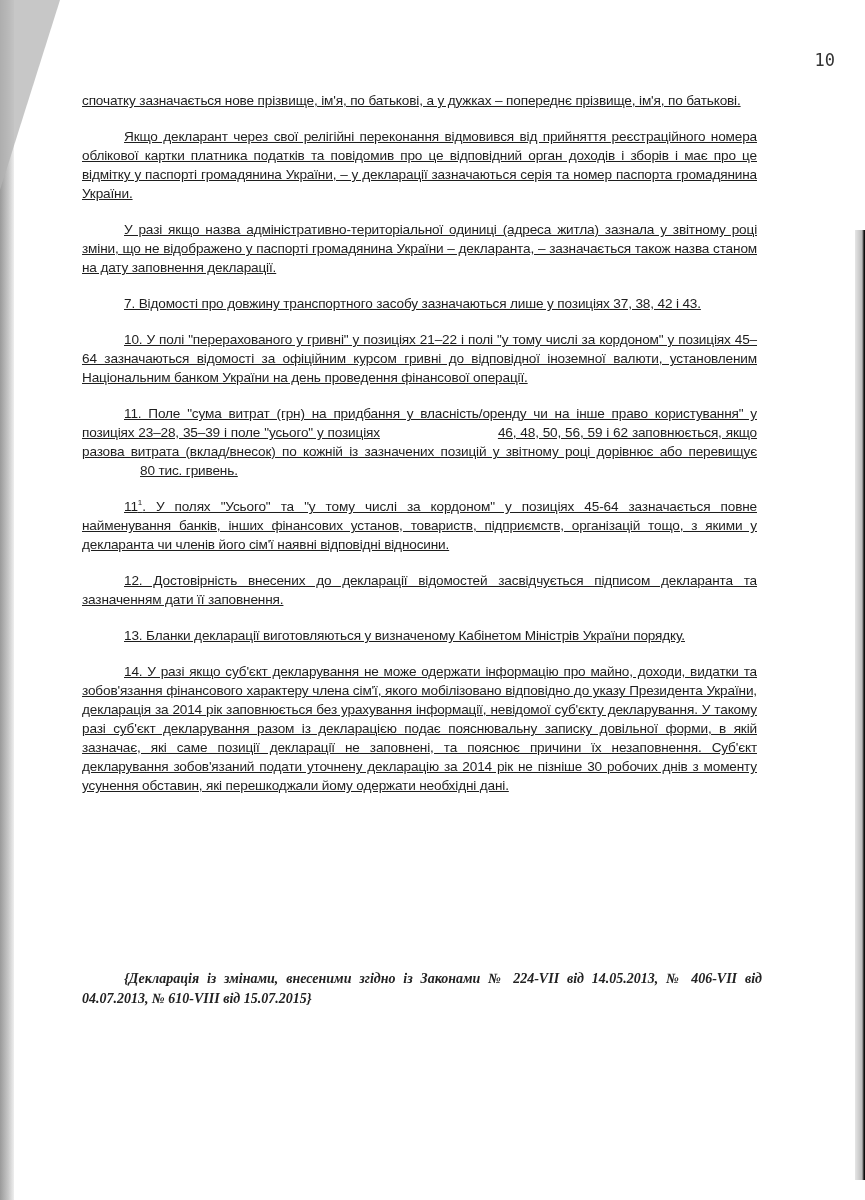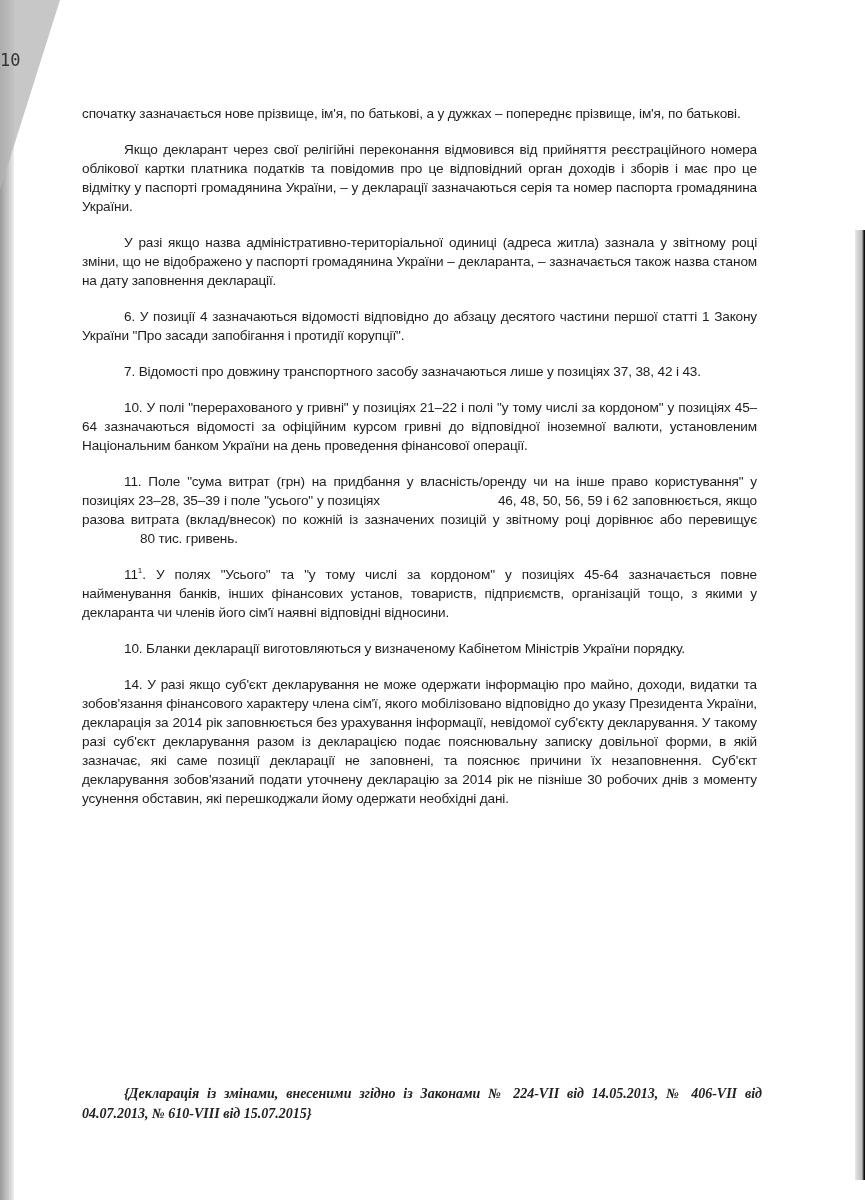--- a/index.html
+++ b/index.html
@@ -17,34 +17,34 @@
     position: absolute; left: 0; top: 0; width: 0; height: 0;
     border-top: 190px solid #b4b4b4;
     border-right: 60px solid transparent;
     opacity: 0.75;
   }
   .scan-right {
     position: absolute; right: 0; top: 230px; width: 10px; height: 950px;
     background: linear-gradient(to right, #e6e6e6, #bcbcbc 70%, #1a1a1a 90%, #000 100%);
   }
   .page-number {
-    position: absolute; top: 50px; left: 0; width: 835px; text-align: left;
+    position: absolute; top: 50px; left: 0; width: 835px; text-align: right;
     font-family: "DejaVu Sans Mono", monospace; font-size: 17px; color: #333;
   }
   .content {
     position: absolute; left: 82px; top: 88px; width: 675px;
     font-size: 13.6px; line-height: 19px; text-align: justify;
     letter-spacing: -0.15px;
   }
-  .content p { margin: 16px 0 17px 0; }
+  .content p { margin: 3px 0 17px 0; text-decoration: underline; }
   .content p.cont { text-indent: 0; }
   .content p.ind { text-indent: 42px; }
   .content sup { font-size: 8px; line-height: 0; }
   .note {
-    position: absolute; left: 82px; top: 1084px; width: 680px;
+    position: absolute; left: 82px; top: 969px; width: 680px;
     font-family: "Liberation Serif", serif; font-style: italic; font-weight: bold;
     font-size: 14px; line-height: 20px; text-align: justify; text-indent: 42px;
     color: #222;
   }
   .gap { display: inline-block; }
   .gap.g1 { width: 118px; }
   .gap.g2 { width: 58px; }
 </style>
 </head>
 <body>
@@ -52,26 +52,26 @@
 <div class="scan-left"></div>
 <div class="scan-wedge"></div>
 <div class="scan-right"></div>
 
 <div class="page-number">10</div>
 
 <div class="content">
   <p class="cont">спочатку зазначається нове прізвище, ім'я, по батькові, а у дужках – попереднє прізвище, ім'я, по батькові.</p>
   <p class="ind">Якщо декларант через свої релігійні переконання відмовився від прийняття реєстраційного номера облікової картки платника податків та повідомив про це відповідний орган доходів і зборів і має про це відмітку у паспорті громадянина України, – у декларації зазначаються серія та номер паспорта громадянина України.</p>
   <p class="ind">У разі якщо назва адміністративно-територіальної одиниці (адреса житла) зазнала у звітному році зміни, що не відображено у паспорті громадянина України – декларанта, – зазначається також назва станом на дату заповнення декларації.</p>
-  <p class="ind">6. У позиції 4 зазначаються відомості відповідно до абзацу десятого частини першої статті 1 Закону України "Про засади запобігання і протидії корупції".</p>
   <p class="ind">7. Відомості про довжину транспортного засобу зазначаються лише у позиціях 37, 38, 42 і 43.</p>
   <p class="ind">10. У полі "перерахованого у гривні" у позиціях 21–22 і полі "у тому числі за кордоном" у позиціях 45–64 зазначаються відомості за офіційним курсом гривні до відповідної іноземної валюти, установленим Національним банком України на день проведення фінансової операції.</p>
   <p class="ind">
     <span>11. Поле "сума витрат (грн) на придбання у власність/оренду чи на інше право користування" у позиціях 23–28, 35–39 і поле "усього" у позиціях</span><span class="gap g1"></span><span>46, 48, 50, 56, 59 і 62 заповнюється, якщо разова витрата (вклад/внесок) по кожній із зазначених позицій у звітному році дорівнює або перевищує</span><span class="gap g2"></span><span>80 тис. гривень.</span>
   </p>
   <p class="ind">
     <span>11</span><sup>1</sup><span>. У полях "Усього" та "у тому числі за кордоном" у позиціях 45-64 зазначається повне найменування банків, інших фінансових установ, товариств, підприємств, організацій тощо, з якими у декларанта чи членів його сім'ї наявні відповідні відносини.</span>
   </p>
-  <p class="ind">10. Бланки декларації виготовляються у визначеному Кабінетом Міністрів України порядку.</p>
+  <p class="ind">12. Достовірність внесених до декларації відомостей засвідчується підписом декларанта та зазначенням дати її заповнення.</p>
+  <p class="ind">13. Бланки декларації виготовляються у визначеному Кабінетом Міністрів України порядку.</p>
   <p class="ind">14. У разі якщо суб'єкт декларування не може одержати інформацію про майно, доходи, видатки та зобов'язання фінансового характеру члена сім'ї, якого мобілізовано відповідно до указу Президента України, декларація за 2014 рік заповнюється без урахування інформації, невідомої суб'єкту декларування. У такому разі суб'єкт декларування разом із декларацією подає пояснювальну записку довільної форми, в якій зазначає, які саме позиції декларації не заповнені, та пояснює причини їх незаповнення. Суб'єкт декларування зобов'язаний подати уточнену декларацію за 2014 рік не пізніше 30 робочих днів з моменту усунення обставин, які перешкоджали йому одержати необхідні дані.</p>
 </div>
 
 <div class="note">{Декларація із змінами, внесеними згідно із Законами № 224-VII від 14.05.2013, № 406-VII від 04.07.2013, № 610-VIII від 15.07.2015}</div>
 
 </body></html>

